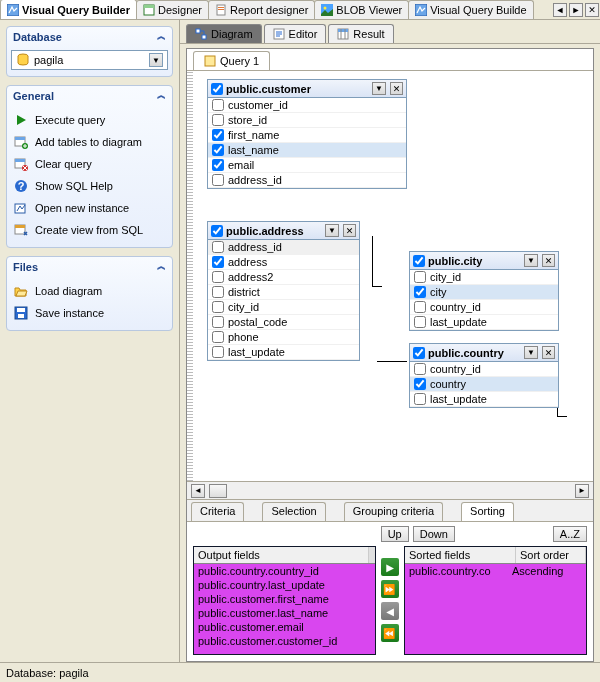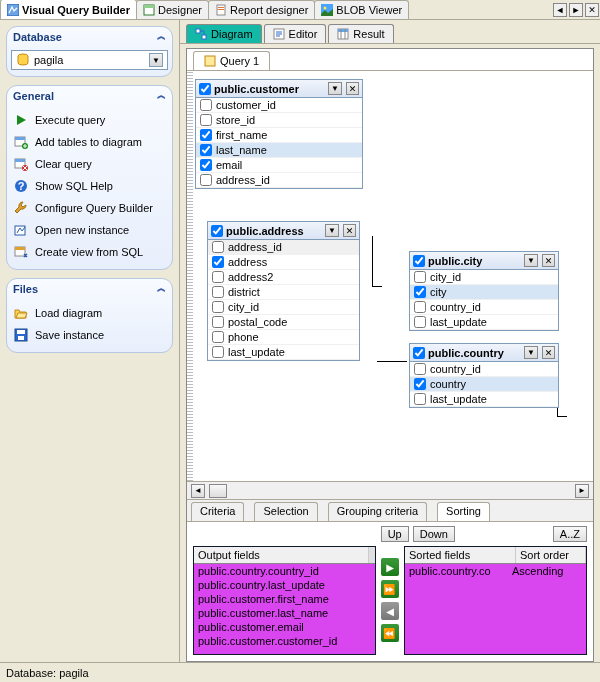--- a/index.html
+++ b/index.html
@@ -7,34 +7,34 @@
 
 .top-tabs { display: flex; height: 20px; background: #ece9d8; border-bottom: 1px solid #aca899; align-items: flex-end; }
 .top-tab { display: flex; align-items: center; gap: 3px; padding: 2px 6px; border: 1px solid #aca899; border-bottom: none; background: #f0f0f0; margin-right: -1px; height: 19px; cursor: pointer; white-space: nowrap; border-radius: 3px 3px 0 0; }
 .top-tab.active { background: #fff; height: 20px; font-weight: bold; }
 .top-tab .ico { width: 12px; height: 12px; display: inline-flex; align-items: center; justify-content: center; }
 .nav-arrows { display: flex; margin-left: auto; }
 .nav-btn { width: 14px; height: 14px; border: 1px solid #888; background: #f0f0f0; display: flex; align-items: center; justify-content: center; font-size: 9px; cursor: pointer; margin: 2px 1px; }
 
 .main-row { display: flex; height: 642px; }
 .sidebar { width: 180px; padding: 6px; display: flex; flex-direction: column; gap: 8px; border-right: 1px solid #aca899; }
-.panel { border: 1px solid #b8c8e0; background: linear-gradient(#f8fbff, #e8effc); border-radius: 11px; }
+.panel { border: 1px solid #b8c8e0; background: linear-gradient(#f8fbff, #e8effc); border-radius: 4px; }
 .panel-header { display: flex; justify-content: space-between; align-items: center; padding: 3px 6px; font-weight: bold; color: #1a3d7c; cursor: pointer; }
 .collapse-arrow { font-size: 9px; color: #3a5fa8; }
 .panel-body { padding: 4px 4px 6px 4px; }
 .db-combo { display: flex; align-items: center; gap: 4px; border: 1px solid #7f9db9; background: #fff; padding: 2px 4px; }
 .db-combo .arrow { margin-left: auto; width: 14px; height: 14px; border: 1px solid #7f9db9; background: linear-gradient(#f0f0f0,#d8d8d8); display: flex; align-items: center; justify-content: center; font-size: 8px; }
 .action-list { display: flex; flex-direction: column; }
 .action-item { display: flex; align-items: center; gap: 6px; padding: 3px 2px; cursor: pointer; }
 .action-ico { width: 16px; height: 16px; display: inline-flex; align-items: center; justify-content: center; }
 
 .right-area { flex: 1; display: flex; flex-direction: column; background: #ece9d8; }
 .subtabs { display: flex; height: 24px; padding: 4px 6px 0 6px; gap: 0; border-bottom: 1px solid #aca899; }
 .subtab { display: flex; align-items: center; gap: 4px; padding: 2px 8px; border: 1px solid #888; border-bottom: none; background: #f0f0f0; border-radius: 3px 3px 0 0; margin-right: 2px; cursor: pointer; }
-.subtab.active { background: #14b8a6; }
+.subtab.active { background: #737373; }
 
 .diagram-container { flex: 1; background: #fff; margin: 4px 6px 0 6px; border: 1px solid #888; display: flex; flex-direction: column; position: relative; overflow: hidden; }
 .query-tabs { display: flex; height: 22px; border-bottom: 1px solid #aca899; padding: 2px 2px 0 6px; }
 .query-tab { display: flex; align-items: center; gap: 4px; padding: 2px 10px; border: 1px solid #aca899; border-bottom: none; background: #fff; border-radius: 3px 3px 0 0; cursor: pointer; }
 
 .canvas { flex: 1; position: relative; background: #fff; overflow: hidden; }
 .grip { position: absolute; left: 0; top: 0; bottom: 0; width: 6px; background: repeating-linear-gradient(0deg, #bbb 0 1px, transparent 1px 3px); }
 .dbtable { position: absolute; border: 1px solid #7f9db9; background: #fff; font-size: 11px; }
 .dbtable-title { display: flex; align-items: center; gap: 3px; padding: 2px 3px; background: linear-gradient(#f0f4fb,#dae4f5); border-bottom: 1px solid #7f9db9; }
 .dbtable-title .chk { width: 12px; height: 12px; }
@@ -46,21 +46,21 @@
 .dbtable-row.sel { background: #d6e5f5; }
 .dbtable-row.hdr { background: #f0f0f0; }
 .dbtable-row input[type=checkbox] { width: 12px; height: 12px; }
 
 .hscroll { height: 18px; border-top: 1px solid #aca899; display: flex; align-items: center; padding: 0 4px; gap: 4px; background: #f0f0f0; }
 .hscroll .btn { width: 14px; height: 14px; border: 1px solid #888; background: linear-gradient(#f8f8f8,#ddd); display: flex; align-items: center; justify-content: center; font-size: 8px; }
 .hscroll .thumb { width: 18px; height: 14px; border: 1px solid #888; background: linear-gradient(#f8f8f8,#ddd); }
 .hscroll .spacer { flex: 1; }
 
 .bottom-tabs { display: flex; height: 22px; border-top: 1px solid #aca899; padding: 2px 4px 0 4px; background: #f0f0f0; }
-.btab { padding: 2px 8px; border: 1px solid #aca899; border-bottom: none; background: #f0f0f0; border-radius: 3px 3px 0 0; margin-right: 10px; cursor: pointer; }
+.btab { padding: 2px 8px; border: 1px solid #aca899; border-bottom: none; background: #f0f0f0; border-radius: 3px 3px 0 0; margin-right: 18px; cursor: pointer; }
 .btab.active { background: #fff; }
 
 .sort-panel { height: 140px; border-top: 1px solid #aca899; background: #fff; display: flex; flex-direction: column; }
 .sort-toolbar { display: flex; padding: 4px 6px; gap: 4px; text-align: center; }
 .sort-toolbar .tbtn { padding: 1px 6px; border: 1px solid #888; background: linear-gradient(#f8f8f8,#e0e0e0); cursor: pointer; font-size: 11px; }
 .sort-toolbar .spacer { flex: 1; }
 .sort-body { flex: 1; display: flex; gap: 4px; padding: 0 6px 6px 6px; overflow: hidden; }
 .listbox { flex: 1; border: 1px solid #0f172a; background: #d946ef; overflow: hidden; display: flex; flex-direction: column; }
 .listbox-header { display: flex; border-bottom: 1px solid #888; background: #f0f0f0; }
 .listbox-header .col { padding: 2px 4px; border-right: 1px solid #ccc; }
@@ -112,20 +112,29 @@
   <div class="top-tab">
     <span class="ico">
         <svg width="12" height="12">
           <rect width="12" height="12" fill="#4aa3ff"></rect>
           <circle cx="4" cy="4" r="1.5" fill="#ffeb3b"></circle>
           <path d="M0 10 L4 6 L7 9 L12 5 V12 H0 Z" fill="#2a7a2a"></path>
         </svg>
       </span>
     <span>BLOB Viewer</span>
   </div>
+  <div class="top-tab">
+    <span class="ico">
+        <svg width="12" height="12">
+          <rect width="12" height="12" fill="#6ba5e7" stroke="#2a5ca8"></rect>
+          <path d="M2 9 L5 3 L7 7 L10 4" stroke="#fff" fill="none" stroke-width="1.2"></path>
+        </svg>
+      </span>
+    <span>Visual Query Builde</span>
+  </div>
   <div class="nav-arrows">
     <div class="nav-btn">◄</div>
     <div class="nav-btn">►</div>
     <div class="nav-btn">✕</div>
   </div>
 </div>
 
 <div class="main-row">
   <div class="sidebar">
     <div class="panel">
@@ -184,28 +193,20 @@
             <span>Clear query</span>
           </div>
         <div class="action-item">
             <span class="action-ico">
               <svg width="14" height="14">
                 <circle cx="7" cy="7" r="6" fill="#2a6ad0"></circle>
                 <text x="7" y="11" text-anchor="middle" font-size="10" fill="#fff" font-weight="bold">?</text>
               </svg>
             </span>
             <span>Show SQL Help</span>
-          </div>
-        <div class="action-item">
-            <span class="action-ico">
-              <svg width="14" height="14">
-                <path d="M9 1 A4 4 0 0 0 5 6 L1 10 L3 12 L7 8 A4 4 0 0 0 12 4 L9 6 L7 4 Z" fill="#e0a030" stroke="#a07010"></path>
-              </svg>
-            </span>
-            <span>Configure Query Builder</span>
           </div>
         <div class="action-item">
             <span class="action-ico">
               <svg width="14" height="14">
                 <rect x="1" y="3" width="10" height="9" fill="#fff" stroke="#2a5ca8"></rect>
                 <path d="M3 10 L6 5 L8 8 L11 4" stroke="#2a5ca8" fill="none"></path>
               </svg>
             </span>
             <span>Open new instance</span>
           </div>
@@ -298,21 +299,21 @@
 
       <div class="canvas">
         <div class="grip"></div>
 
         <div class="link-line" style="left:185px; top:165px; width:1px; height:50px;"></div>
         <div class="link-line" style="left:185px; top:215px; width:10px; height:1px;"></div>
         <div class="link-line" style="left:190px; top:290px; width:30px; height:1px;"></div>
         <div class="link-line" style="left:370px; top:275px; width:1px; height:70px;"></div>
         <div class="link-line" style="left:370px; top:345px; width:10px; height:1px;"></div>
 
-        <div class="dbtable" style="left:8px; top:8px; width:168px;">
+        <div class="dbtable" style="left:20px; top:8px; width:200px;">
           <div class="dbtable-title">
               <input type="checkbox" class="chk" checked="" style="">
               <span class="name">public.customer</span>
               <span class="dd">▼</span>
               <span class="close">✕</span>
             </div>
           <div class="dbtable-rows">
             <div class="dbtable-row">
                 <input type="checkbox" style="">
                 <span>customer_id</span>

